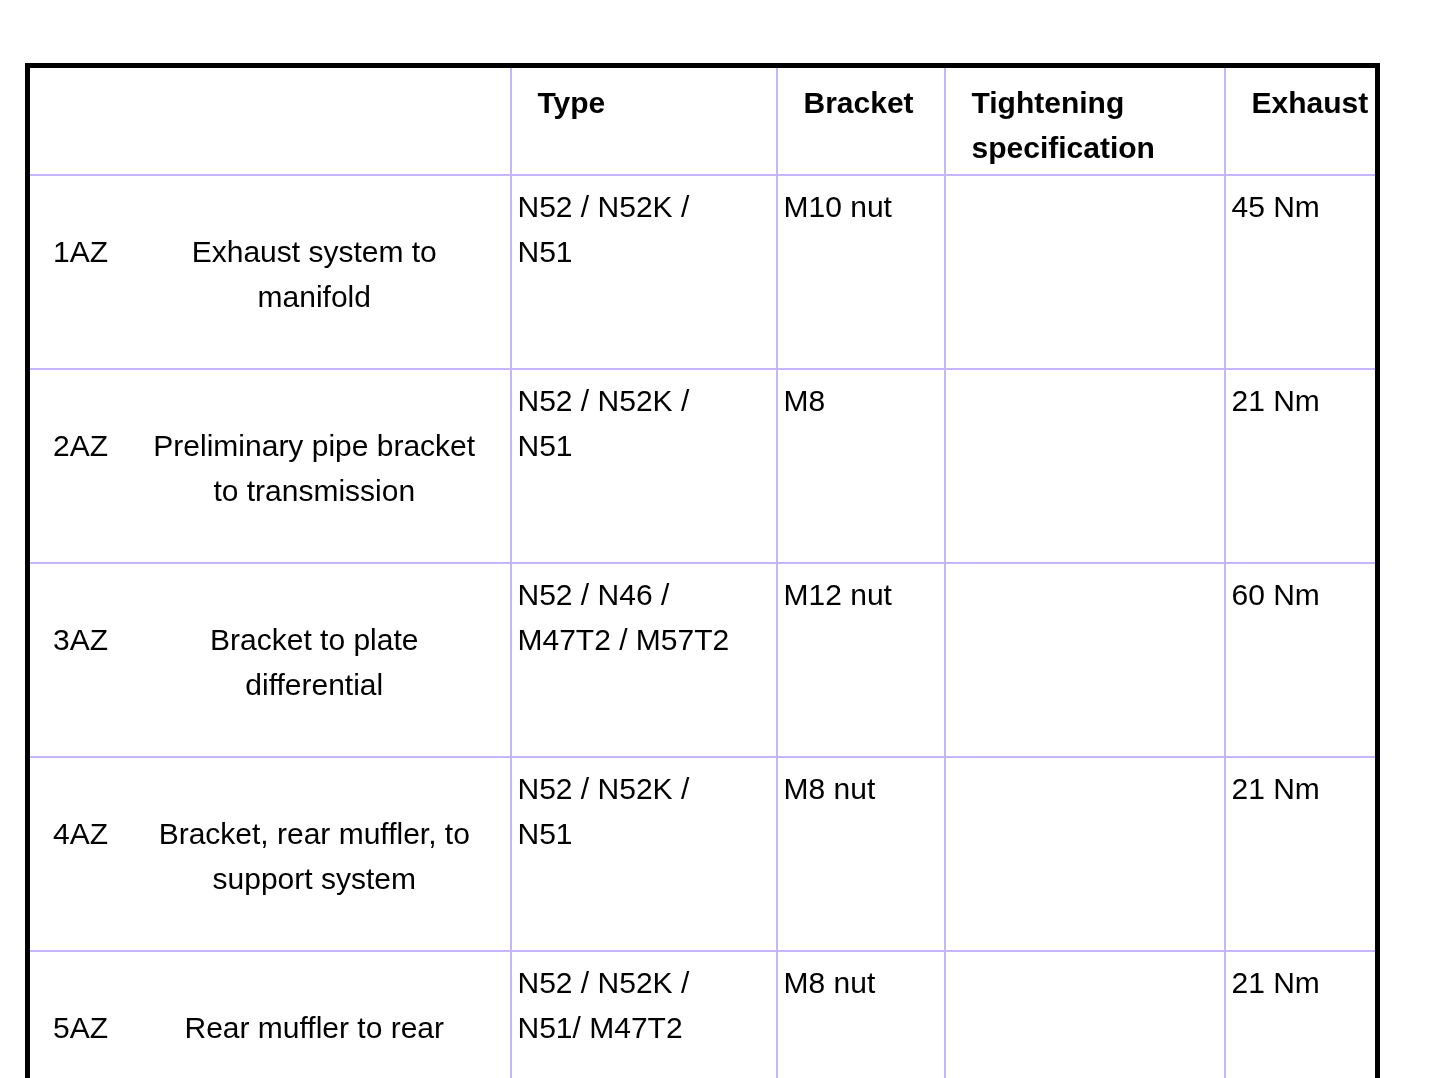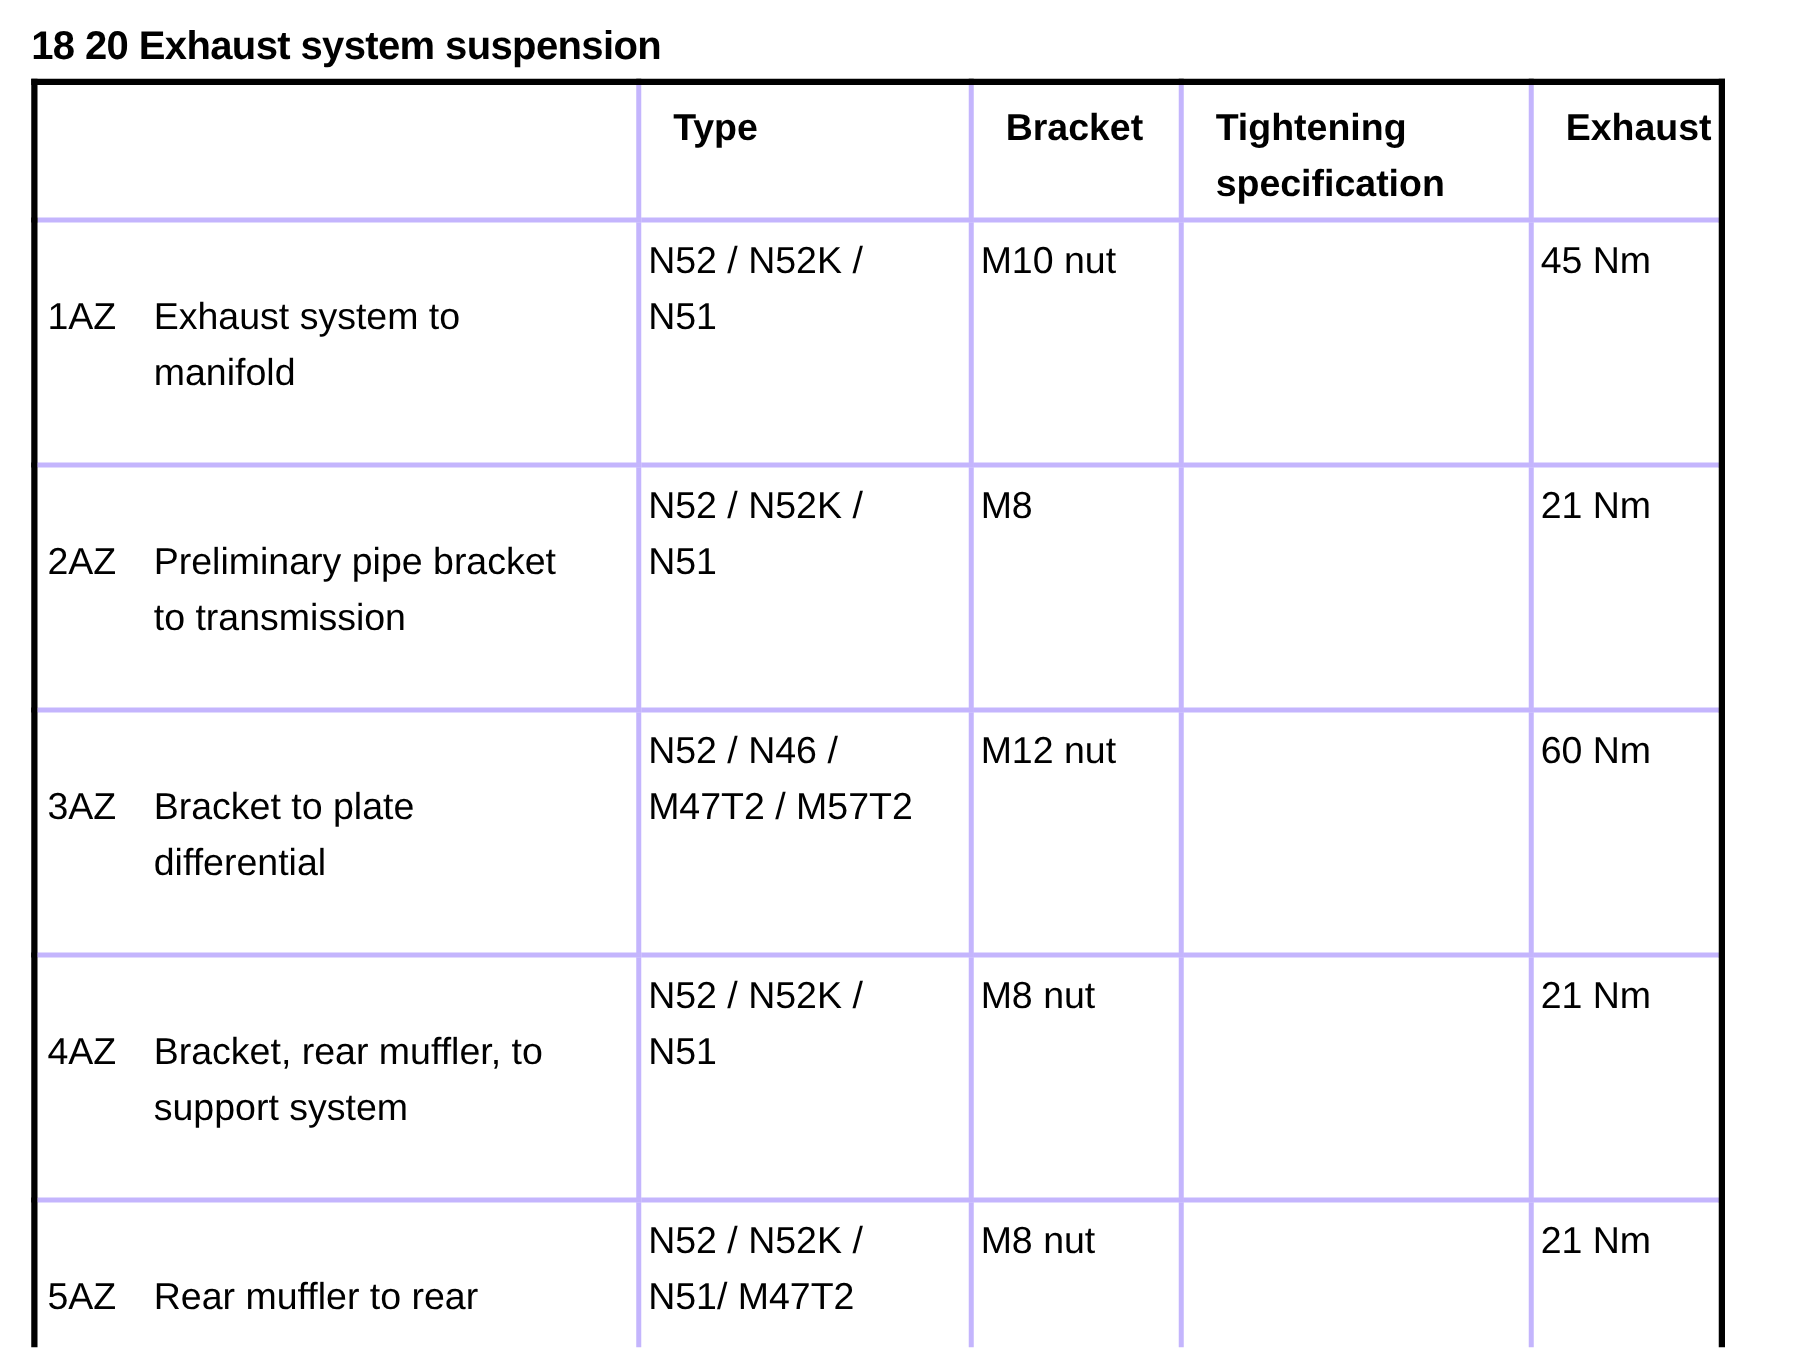--- a/index.html
+++ b/index.html
@@ -28,52 +28,51 @@
   table.spec-table {
     position: absolute;
     left: 25px;
     top: 63px;
     width: 1350px;
     border-collapse: collapse;
     table-layout: fixed;
     border: 5px solid #000;
   }
   .spec-table th, .spec-table td {
-    border: 4px solid #c4b5fd;
+    border: 2px solid #c4b5fd;
     vertical-align: top;
     font-size: 30px;
     line-height: 45px;
     padding: 8px 4px 4px 6px;
     white-space: pre-line;
     overflow: hidden;
     text-align: left;
   }
   .spec-table th {
     font-weight: bold;
     padding-left: 26px;
     padding-top: 12px;
   }
   .spec-table th.col-item { padding-left: 6px; }
   .cell-item { padding-left: 8px !important; }
-  .rowhead { display: flex; align-items: flex-start; }
+  .rowhead { display: flex; align-items: flex-start; text-align: center; }
   .row-id { flex: 0 0 85px; white-space: nowrap; }
   .row-desc { flex: 1 1 auto; white-space: pre-line; }
   tr.h-head { height: 90px; }
   tr.h-r1 { height: 107px; }
   tr.h-r2 { height: 105px; }
   tr.h-r3 { height: 104px; }
   tr.h-r4 { height: 104px; }
   tr.h-r5 { height: 100px; }
 </style>
 </head>
 <body>
 
 <div class="page">
 
-  <div class="doc-title">18 20 Exhaust system suspension</div>
 
   <table class="spec-table">
     <colgroup>
       <col style="width:483px">
       <col style="width:266px">
       <col style="width:168px">
       <col style="width:280px">
       <col style="width:153px">
     </colgroup>
     <thead>

